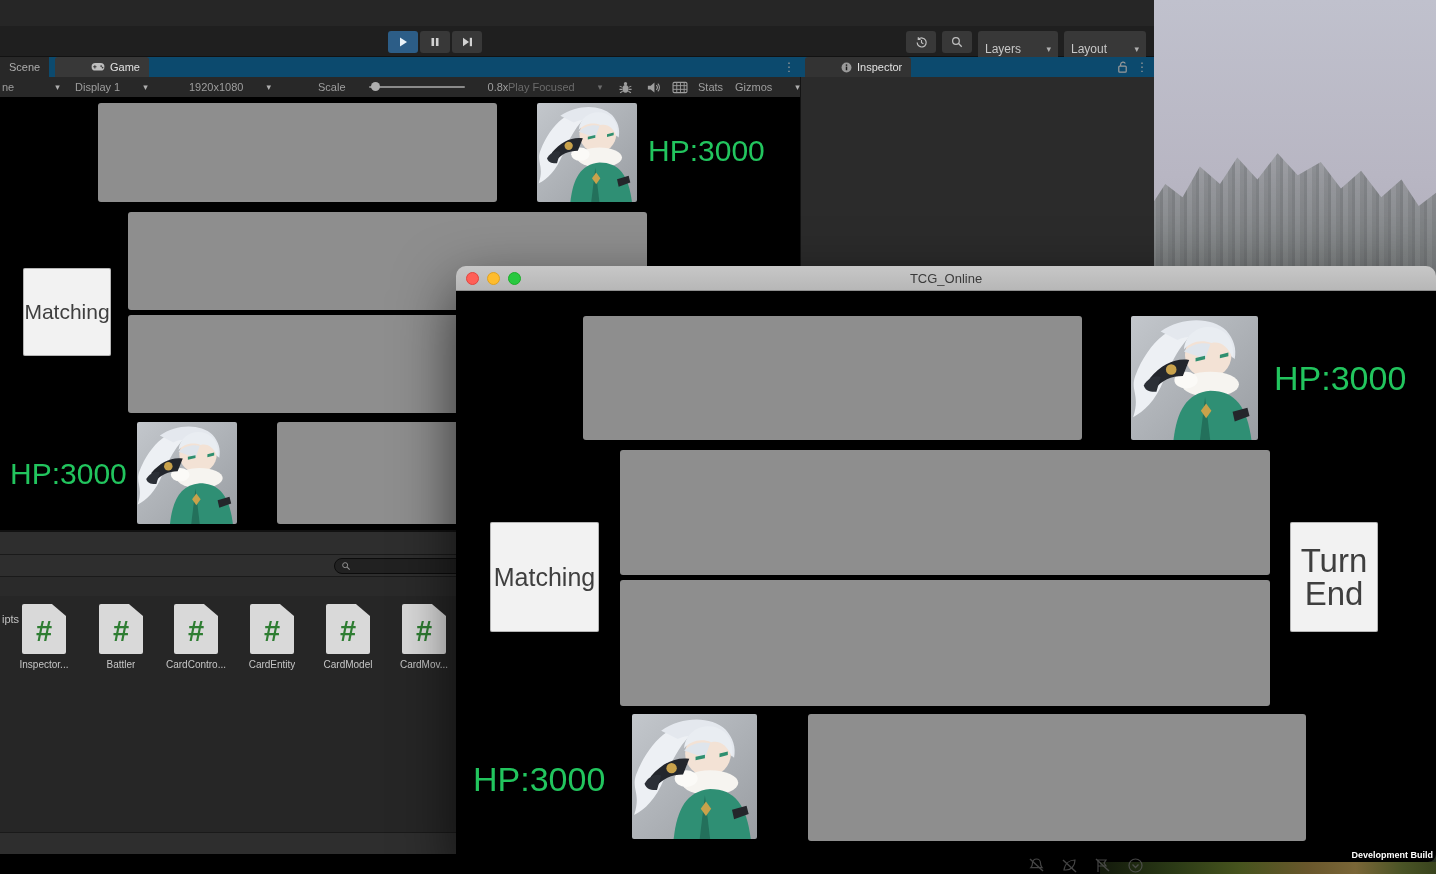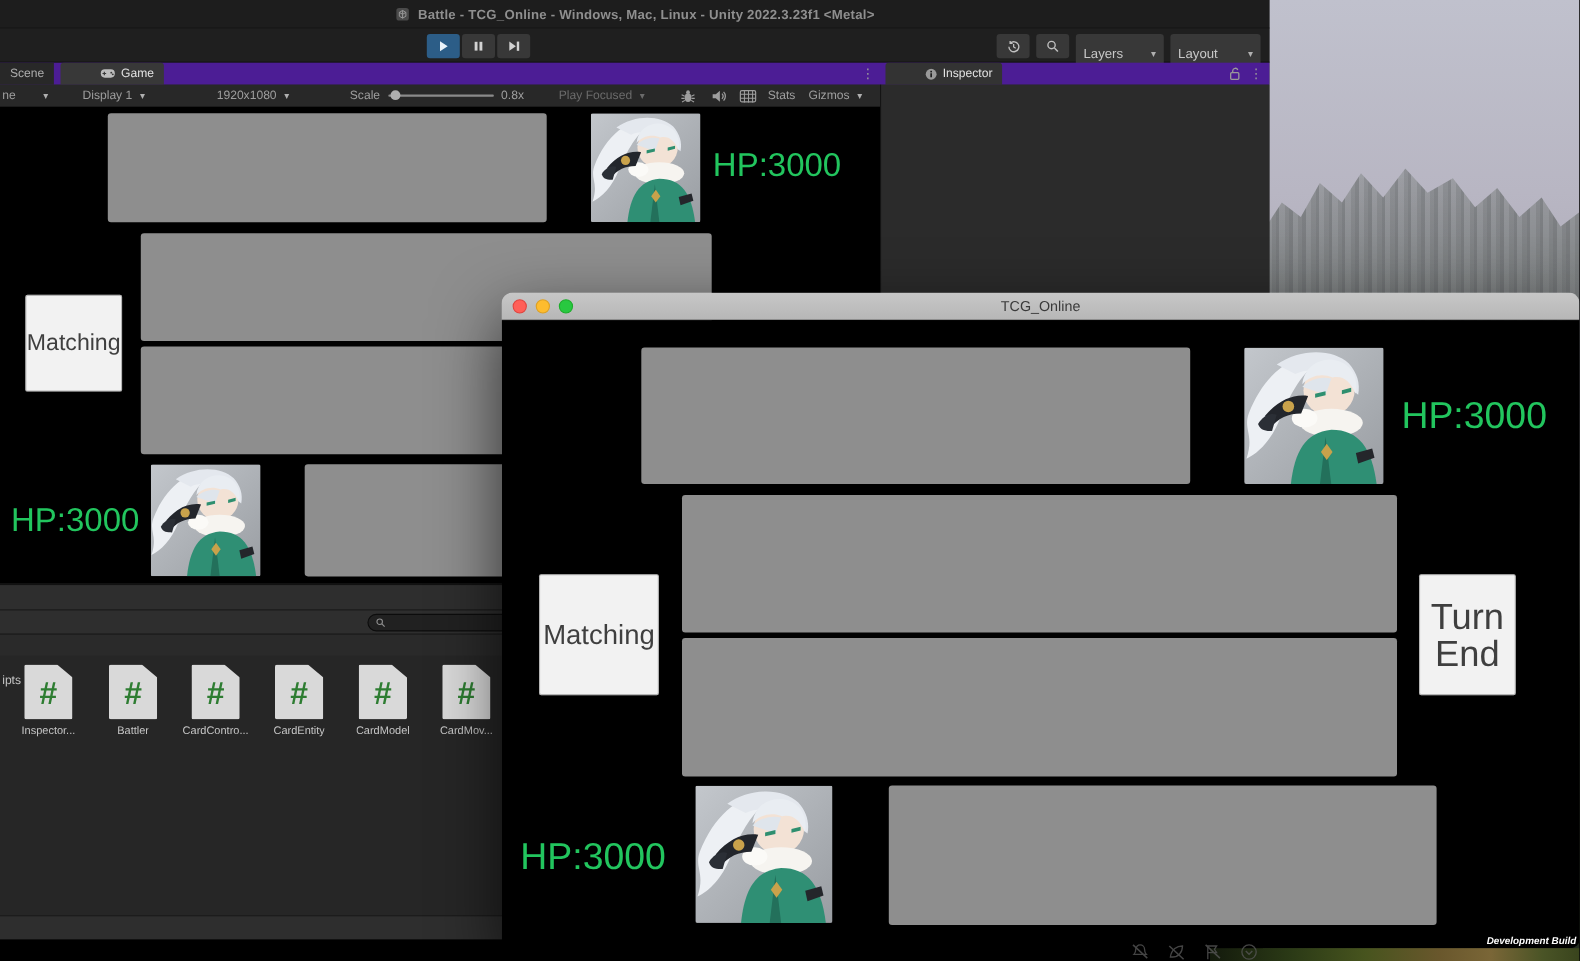--- a/index.html
+++ b/index.html
@@ -44,29 +44,29 @@
   .ed-title { font-size:12px; font-weight:bold; color:#8f8f8f; letter-spacing:.2px; }
   .ed-toolbar { position:absolute; left:0; top:26px; width:100%; height:31px; background:#1f1f1f; border-bottom:1px solid #121212; }
   .playgroup { position:absolute; left:388px; top:5px; display:flex; gap:2px; }
   .tbtn { width:30px; height:22px; background:#383838; border-radius:3px; display:flex; align-items:center; justify-content:center; }
   .tbtn.active { background:#2c5d87; }
   .right-cluster { position:absolute; right:8px; top:5px; display:flex; gap:6px; }
   .dd { height:36px; background:#383838; border-radius:3px; color:#c8c8c8; font-size:12px;
     display:flex; align-items:center; justify-content:space-between; padding:0 7px; gap:8px; }
   .chev { font-size:9px; color:#b0b0b0; }
 
-  .tabrow { position:absolute; left:0; top:57px; width:100%; height:20px; background:#4c1d95; }
+  .tabrow { position:absolute; left:0; top:57px; width:100%; height:20px; background:#0c4a6e; }
   .tab { position:absolute; top:0; height:20px; display:flex; align-items:center; gap:5px; padding:0 9px;
     font-size:11px; color:#adadad; background:#282828; border-radius:3px 3px 0 0; }
   .tab.active { background:#383838; color:#e2e2e2;padding-left:36px; }
   .kebab { color:#9a9a9a; font-size:12px; line-height:1; }
 
   .gv-toolbar { position:absolute; left:0; top:77px; width:800px; height:20px; background:#282828;
     font-size:11px; color:#9e9e9e; }
-  .gvt { position:absolute; top:0; height:20px; display:flex; align-items:center; gap:7px; }
+  .gvt { position:absolute; top:0; height:20px; display:flex; align-items:center; gap:23px; }
   .slider-track { width:96px; height:2px; background:#8a8a8a; border-radius:1px; position:relative; }
   .slider-knob { position:absolute; left:2px; top:-4px; width:9px; height:9px; border-radius:50%; background:#aeaeae; }
   .dim { color:#6b6b6b; }
 
   .gameview { position:absolute; left:0; top:97px; width:800px; height:433px; background:#000; overflow:hidden; }
   .zone { position:absolute; background:#8e8e8e; border-radius:3px; }
   .hpt { position:absolute; color:#22c55e; font-size:30px; white-space:nowrap; }
   .whitebtn { position:absolute; background:#f2f2f2; color:#3f3f3f; display:flex; align-items:center;
     justify-content:center; text-align:center; border-radius:2px; box-shadow:0 0 0 1px rgba(0,0,0,.25) inset; }
   .portrait-box { position:absolute; overflow:hidden; border-radius:2px; }
@@ -95,21 +95,21 @@
     background:linear-gradient(#c7c7c7,#b7b7b7); border-bottom:1px solid #8e8e8e;
     display:flex; align-items:center; justify-content:center; }
   .gwin-title { font-size:13px; font-weight:normal; color:#3a3a3a; }
   .lights { position:absolute; left:10px; top:6px; display:flex; gap:8px; }
   .light { width:13px; height:13px; border-radius:50%; }
   .light.red { background:#ff5f57; border:1px solid #e0443e; }
   .light.yellow { background:#febc2e; border:1px solid #dea123; }
   .light.green { background:#28c840; border:1px solid #1dad2b; }
   .gwin-content { position:absolute; left:0; top:25px; width:100%; height:571px; background:#000; }
   .gwin .hpt { font-size:34px; }
-  .devbuild { position:absolute; right:3px; bottom:2px; color:#fff; font-size:9px; font-weight:bold;font-style:italic; }
+  .devbuild { position:absolute; right:3px; bottom:2px; color:#fff; font-size:9px; font-weight:bold; }
 </style>
 </head>
 <body>
 
 <svg width="0" height="0" style="position:absolute">
   <defs>
     <linearGradient id="pbg" x1="0" y1="0" x2="1" y2="1">
       <stop offset="0" stop-color="#c3c7cc"></stop>
         <stop offset="1" stop-color="#999da2"></stop>
     </linearGradient>
@@ -155,28 +155,20 @@
         <line x1="2" y1="2" x2="15" y2="14" stroke="#565656" stroke-width="1.4"></line>
       </svg>
     <svg width="17" height="17" viewBox="0 0 17 17">
         <circle cx="8.5" cy="8.5" r="6.5" fill="none" stroke="#565656" stroke-width="1.2"></circle>
         <path d="M5.5 7.5l3 3 3-3" fill="none" stroke="#565656" stroke-width="1.3"></path>
       </svg>
   </div>
 
   <div class="abs editor">
 
-    <div class="ed-titlebar">
-      <svg width="14" height="14" viewBox="0 0 16 16">
-          <rect x="1.5" y="1.5" width="13" height="13" rx="3" fill="#4a4a4a"></rect>
-          <path d="M8 4l3.4 2v4L8 12 4.6 10V6z" fill="none" stroke="#9b9b9b" stroke-width="1"></path>
-          <path d="M8 4v4M4.6 6l3.4 2 3.4-2M8 12V8" stroke="#9b9b9b" stroke-width="1" fill="none"></path>
-        </svg>
-      <span class="ed-title">Battle - TCG_Online - Windows, Mac, Linux - Unity 2022.3.23f1 &lt;Metal&gt;</span>
-    </div>
 
     <div class="ed-toolbar">
       <div class="playgroup">
         <div class="tbtn active">
           <svg width="12" height="12" viewBox="0 0 12 12">
               <path d="M3 1.5l7 4.5-7 4.5z" fill="#eaf2f8"></path>
             </svg>
         </div>
         <div class="tbtn">
           <svg width="12" height="12" viewBox="0 0 12 12">

